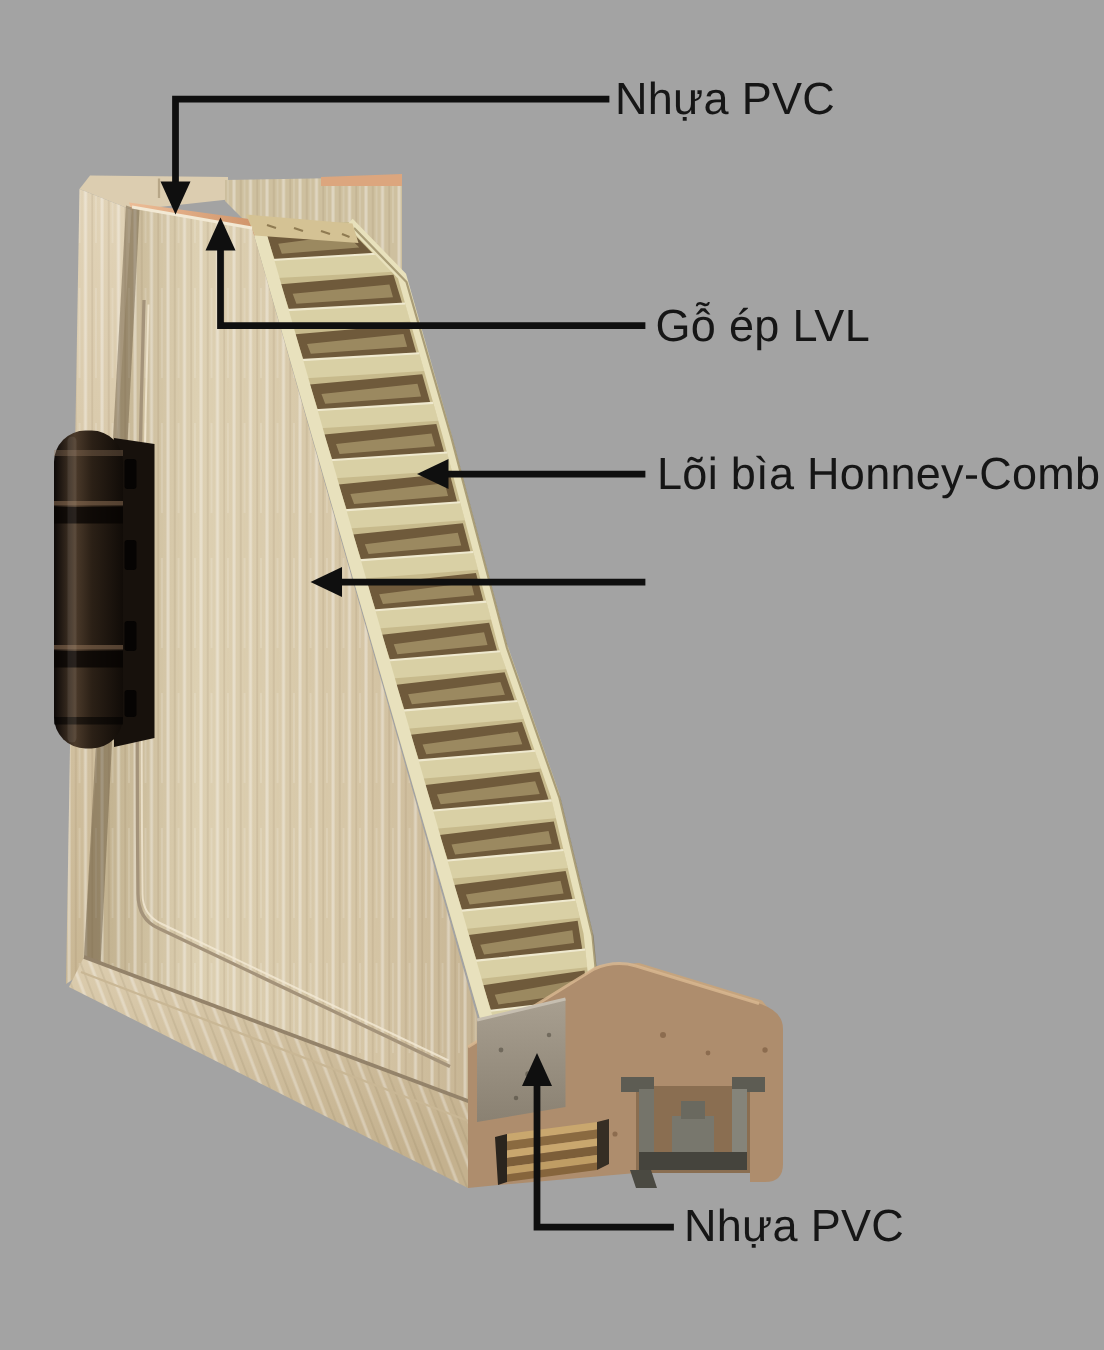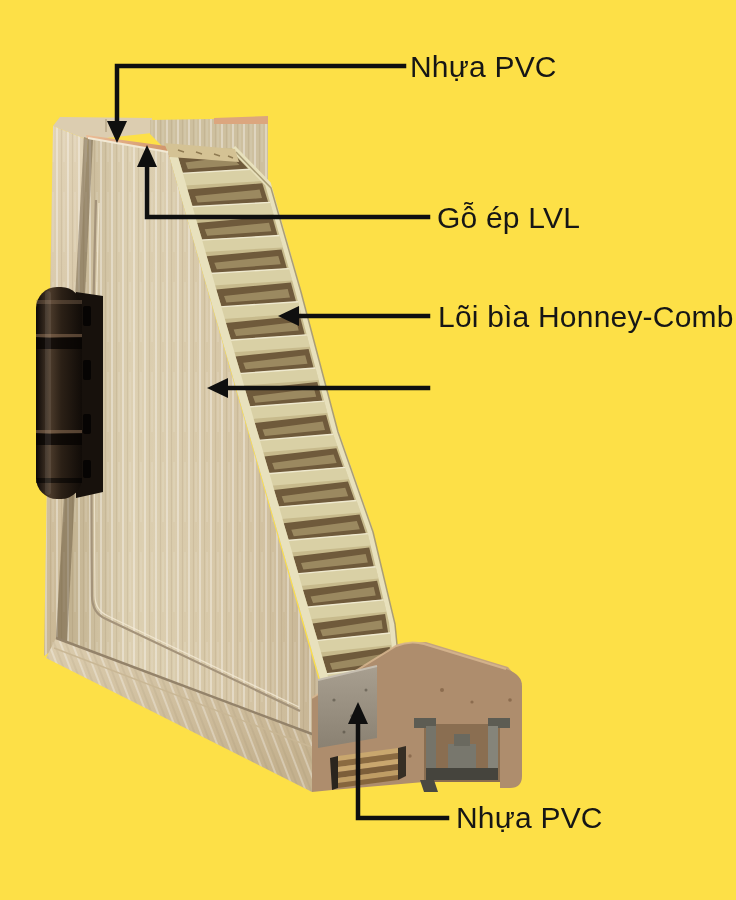--- a/index.html
+++ b/index.html
@@ -1,17 +1,17 @@
 <!DOCTYPE html>
 <html><head>
 <meta charset="utf-8">
 <style>
   html,body{margin:0;padding:0;background:#ffffff;}
   #stage{
-    position:relative;width:736px;height:900px;background:#fde047;overflow:hidden;
+    position:relative;width:736px;height:900px;background:#a3a3a3;overflow:hidden;
     font-family:"Liberation Sans","DejaVu Sans",sans-serif;
   }
   #scene{position:absolute;left:0;top:0;width:736px;height:900px;}
   .label{
     position:absolute;font-size:30px;line-height:34px;color:#161616;
     white-space:nowrap;letter-spacing:0.2px;
   }
 </style>
 </head>
 <body>

